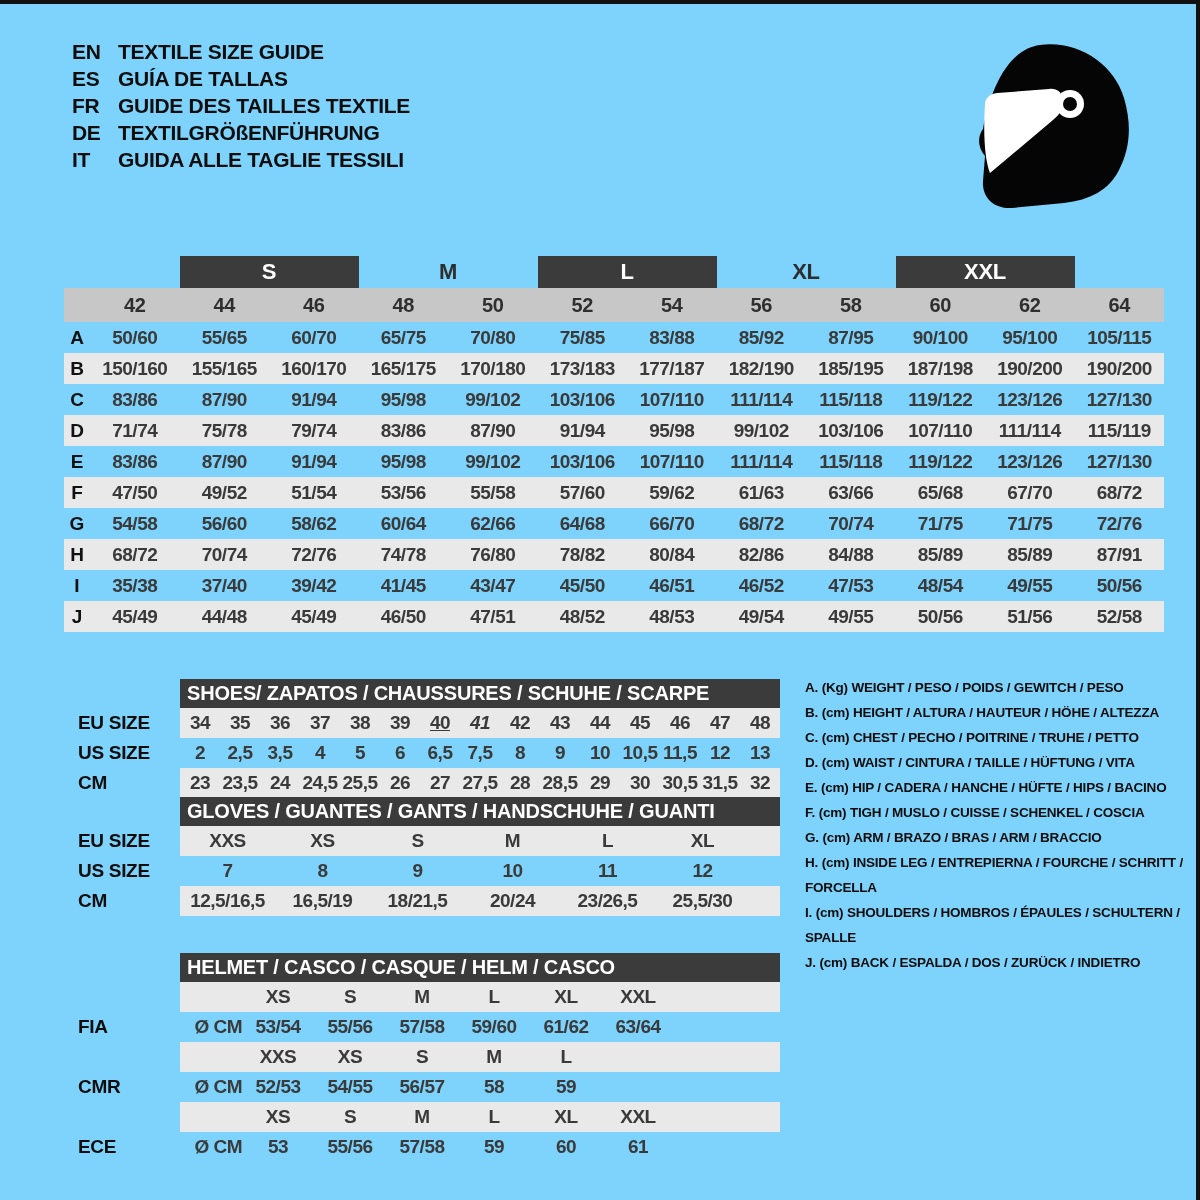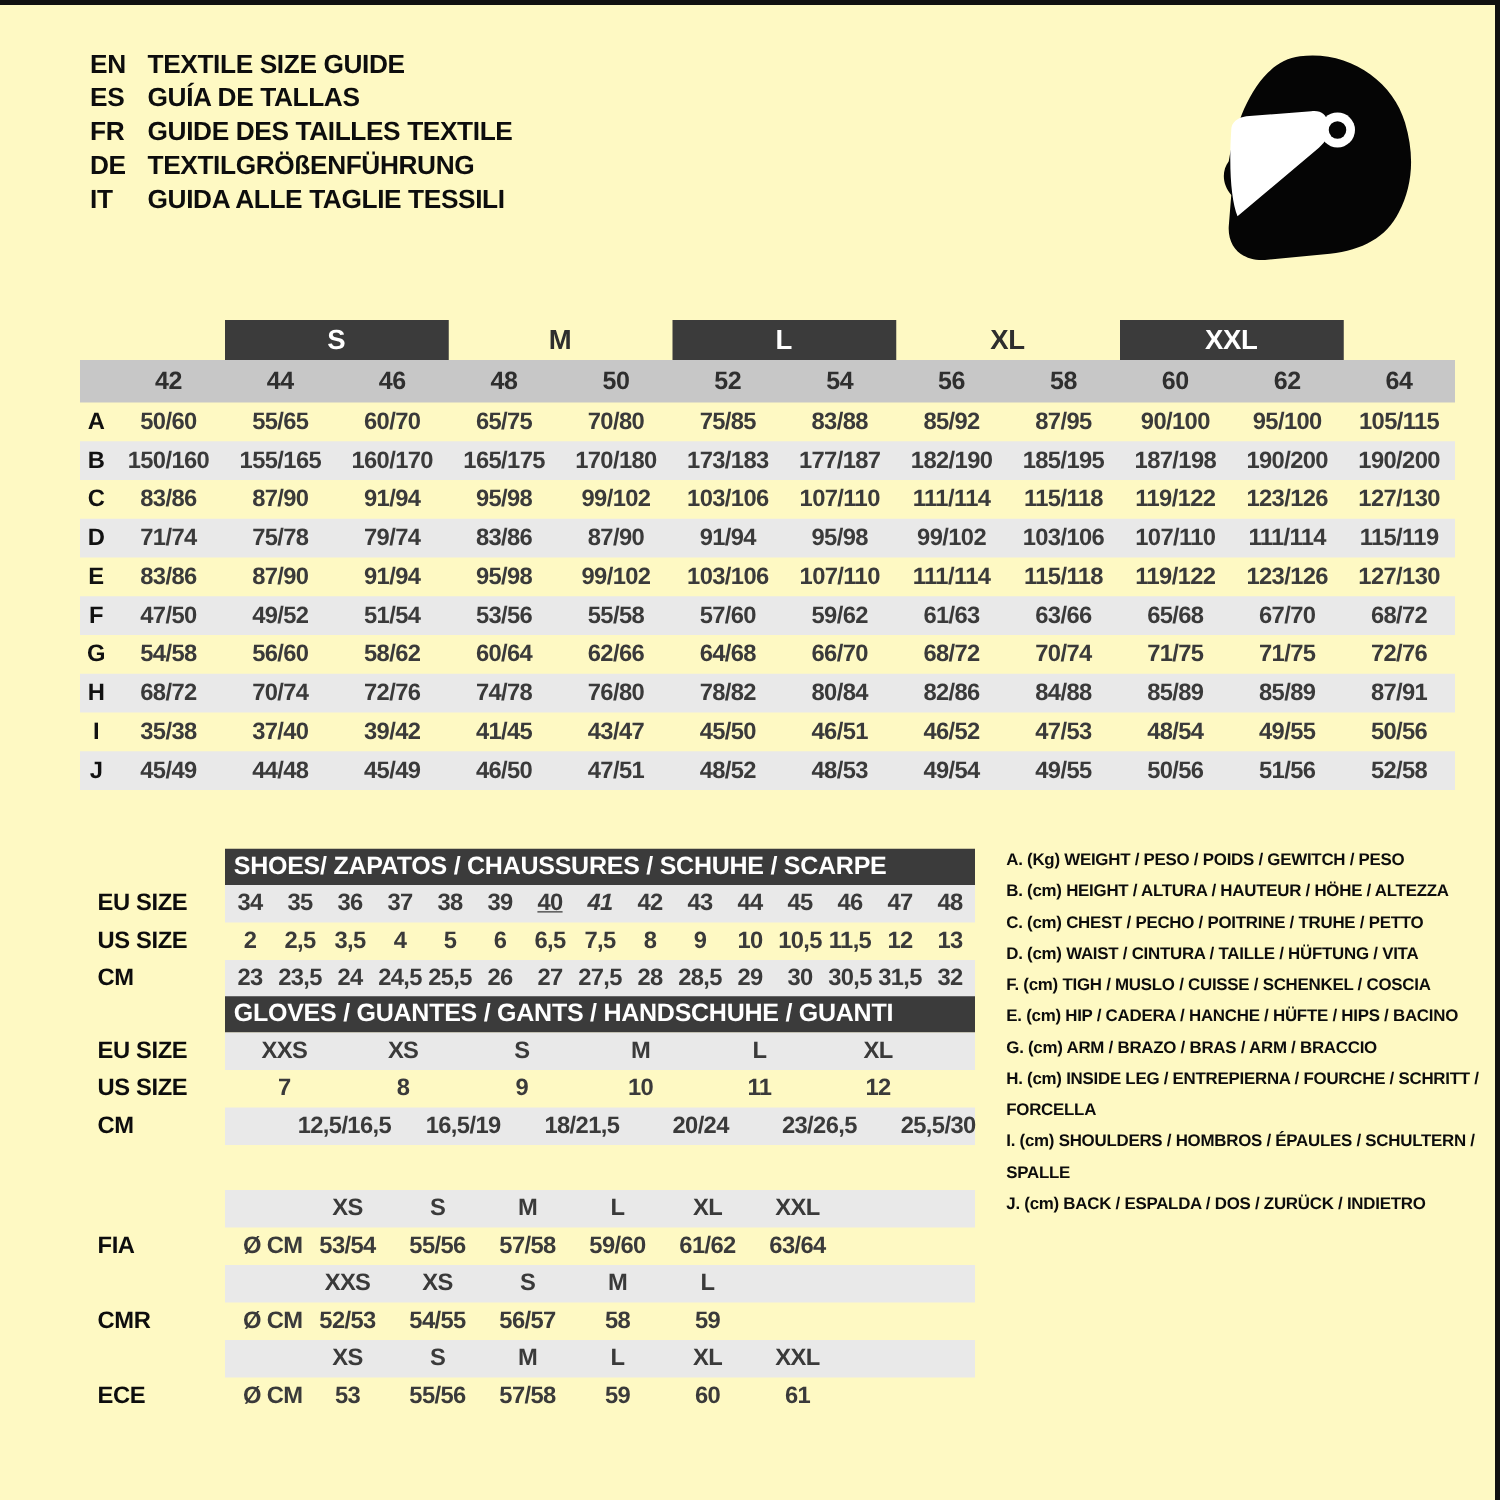--- a/index.html
+++ b/index.html
@@ -1,16 +1,16 @@
 <!DOCTYPE html>
 <html style="--dark: #3b3b3b; --band: #c7c7c7; --stripe: #e9e9e9; --valtxt: #3a3a3a;"><head>
 <meta charset="utf-8">
 <style>
   html,body{margin:0;padding:0;background:#fff;}
-  #page{position:relative;width:1200px;height:1200px;background:#fef9c3;overflow:hidden;
+  #page{position:relative;width:1200px;height:1200px;background:#7dd3fc;overflow:hidden;
         font-family:"Liberation Sans",sans-serif;box-sizing:border-box;
         border-top:4px solid #111;border-right:4px solid #111;}
   
   #langs{position:absolute;left:72px;top:34px;}
   .lang-row{display:flex;height:27px;align-items:center;}
   .lang-code{width:46px;font-weight:bold;font-size:21px;letter-spacing:-0.3px;color:#0d0d0d;}
   .lang-title{font-weight:bold;font-size:21px;letter-spacing:-0.3px;color:#0d0d0d;}
   
   #helmet-icon{position:absolute;left:972px;top:32px;}
   
@@ -359,30 +359,34 @@
           <div class="cell" style="width: 95px;">8</div>
           <div class="cell" style="width: 95px;">9</div>
           <div class="cell" style="width: 95px;">10</div>
           <div class="cell" style="width: 95px;">11</div>
           <div class="cell" style="width: 95px;">12</div>
         </div>
       </div>
       <div class="section-row">
         <div class="sec-label">CM</div>
         <div class="sec-data gray">
-          <div class="cell" style="width: 95px; padding-left: 48px;">12,5/16,5</div>
+          <div class="cell" style="width: 95px;">12,5/16,5</div>
           <div class="cell" style="width: 95px;">16,5/19</div>
           <div class="cell" style="width: 95px;">18/21,5</div>
           <div class="cell" style="width: 95px;">20/24</div>
           <div class="cell" style="width: 95px;">23/26,5</div>
           <div class="cell" style="width: 95px;">25,5/30</div>
         </div>
       </div>
     </div>
   <div id="helmet-section" class="section">
+      <div class="section-row">
+        <div class="sec-label"></div>
+        <div class="title-bar" style="width: 600px;">HELMET / CASCO / CASQUE / HELM / CASCO</div>
+      </div>
       <div class="section-row">
         <div class="sec-label"></div>
         <div class="sec-data gray">
           <div class="cell ocm"></div>
           <div class="cell" style="width: 72px;">XS</div>
           <div class="cell" style="width: 72px;">S</div>
           <div class="cell" style="width: 72px;">M</div>
           <div class="cell" style="width: 72px;">L</div>
           <div class="cell" style="width: 72px;">XL</div>
           <div class="cell" style="width: 72px;">XXL</div>
@@ -446,21 +450,21 @@
           <div class="cell" style="width: 72px;">61</div>
         </div>
       </div>
     </div>
 
   <div id="legend">
       <div class="legend-item">A. (Kg) WEIGHT / PESO / POIDS / GEWITCH / PESO</div>
       <div class="legend-item">B. (cm) HEIGHT / ALTURA / HAUTEUR / HÖHE / ALTEZZA</div>
       <div class="legend-item">C. (cm) CHEST / PECHO / POITRINE / TRUHE / PETTO</div>
       <div class="legend-item">D. (cm) WAIST / CINTURA / TAILLE / HÜFTUNG / VITA</div>
+      <div class="legend-item">E. (cm) HIP / CADERA / HANCHE / HÜFTE / HIPS /  BACINO</div>
       <div class="legend-item">F. (cm) TIGH / MUSLO / CUISSE / SCHENKEL / COSCIA</div>
-      <div class="legend-item">E. (cm) HIP / CADERA / HANCHE / HÜFTE / HIPS /  BACINO</div>
       <div class="legend-item">G. (cm) ARM  / BRAZO / BRAS / ARM / BRACCIO</div>
       <div class="legend-item">H. (cm) INSIDE LEG / ENTREPIERNA / FOURCHE / SCHRITT / FORCELLA</div>
       <div class="legend-item">I.  (cm) SHOULDERS / HOMBROS / ÉPAULES / SCHULTERN / SPALLE</div>
       <div class="legend-item">J. (cm) BACK / ESPALDA / DOS / ZURÜCK / INDIETRO</div>
     </div>
 
 </div>
 
 </body></html>

